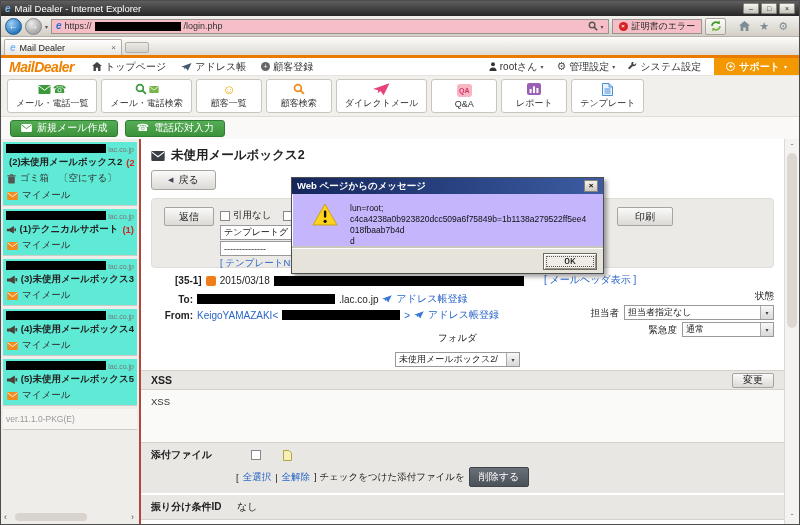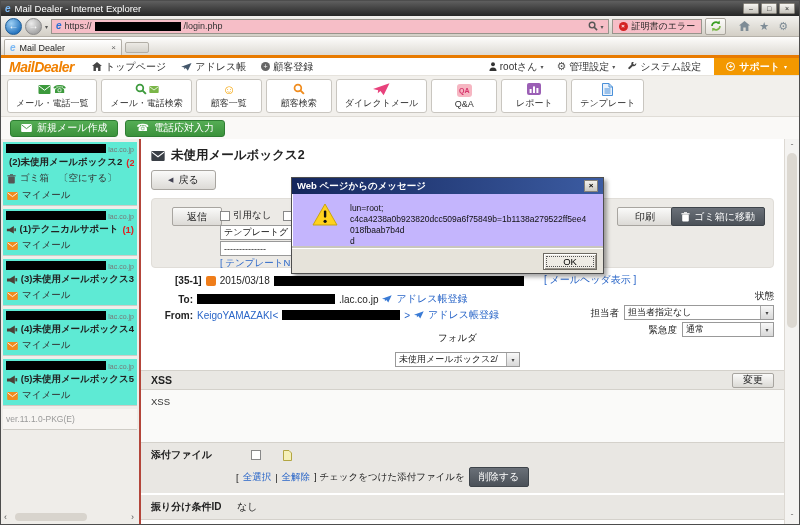--- a/index.html
+++ b/index.html
@@ -106,21 +106,21 @@
   .mheading { display:flex; align-items:center; gap:6px; font-size:12.5px; font-weight:bold; margin:8px 0 6px 10px; }
   .btn { background:linear-gradient(#fafaf9,#dcdad6); border:1px solid #a8a5a0; border-radius:2px;
     font-size:10px; padding:2px 10px; color:#222; display:inline-flex; align-items:center; gap:5px; }
   .backbtn { margin-left:10px; border-radius:3px; padding:2px 16px; }
   .tri { font-size:7px; color:#445; }
   .darkbtn { background:linear-gradient(#6a7078,#4b5158); color:#fff; border:1px solid #3e444a;
     border-radius:2px; font-size:10px; padding:2px 9px; display:inline-flex; align-items:center; gap:4px; }
 
   .rpanel { position:relative; margin:8px 10px 0; height:70px; background:#eceae6;
     border:1px solid #e0ddd8; border-radius:4px; }
-  .reply { position:absolute; left:20px; top:8px; width:50px; height:19px; justify-content:center; }
+  .reply { position:absolute; left:12px; top:8px; width:50px; height:19px; justify-content:center; }
   .quote { position:absolute; left:68px; top:10px; display:flex; gap:12px; align-items:center; font-size:9.5px; }
   .cb { width:10px; height:10px; background:#fff; border:1px solid #888; display:inline-block; flex:0 0 auto; }
   .chk { display:flex; align-items:center; gap:3px; }
   .sel { display:inline-flex; align-items:center; height:15px; background:#fff; border:1px solid #999;
     font-size:9px; padding-left:3px; overflow:hidden; white-space:nowrap; }
   .sel .dd { margin-left:auto; width:13px; height:100%; background:linear-gradient(#f8f8f8,#d8d8d8);
     border-left:1px solid #aaa; display:flex; align-items:center; justify-content:center; font-size:6px; color:#444; flex:0 0 auto; }
   .tsel1 { position:absolute; left:68px; top:26px; width:102px; }
   .tsel2 { position:absolute; left:68px; top:42px; width:102px; }
   .tlink { position:absolute; left:68px; top:58px; color:#2a66c8; font-size:9.5px; white-space:nowrap; }
@@ -160,21 +160,21 @@
     font-weight:bold; display:flex; align-items:center; padding:0 5px; }
   .dlg-x { margin-left:auto; width:14px; height:12px; background:linear-gradient(#f4f2ec,#ccc9bf);
     border:1px solid #86827a; color:#000; font-size:8px; line-height:10px; text-align:center; }
   .dlg-body { display:flex; gap:12px; padding:9px 10px 0 20px; align-items:flex-start; }
   .dlg-msg { font-size:8.5px; line-height:1.3; color:#111; width:238px; word-break:break-all; }
   .dlg-footer { position:absolute; bottom:0; left:0; right:0; height:25px; background:#e6e3da;
     border-top:1px solid #fff; box-shadow:0 -2px 0 #c9c6bc; display:flex; align-items:center;
     justify-content:flex-end; padding:0 6px; }
   .okbtn { width:54px; height:17px; background:#efece5; border:1px solid #6e6a62;
     box-shadow:inset 1px 1px 0 #fff, inset -1px -1px 0 #9a968e; font-size:9.5px;
-    font-family:Liberation Sans, sans-serif; outline:1px dotted #555; outline-offset:-4px; }
+    font-family:Liberation Mono, monospace; outline:1px dotted #555; outline-offset:-4px; }
 </style>
 </head>
 <body>
 
 <div class="window">
 
   <div class="titlebar">
     <span class="iee">e</span>
     <span>Mail Dealer - Internet Explorer</span>
     <div class="winbtns">
@@ -528,28 +528,20 @@
         <span class="sel tsel1">
           <span>テンプレートグ</span>
           <span class="dd">▾</span>
         </span>
         <span class="sel tsel2">
           <span>--------------</span>
           <span class="dd">▾</span>
         </span>
         <span class="tlink">[ テンプレートN</span>
         <span class="btn print">印刷</span>
-        <span class="darkbtn mvtrash">
-          <svg width="9" height="10" viewBox="0 0 9 10" style="color:#fff">
-              <rect x="1.2" y="2.6" width="6.6" height="7" rx="1" fill="currentColor"></rect>
-              <rect x="0.4" y="1.2" width="8.2" height="1.2" fill="currentColor"></rect>
-              <rect x="3" y="0.2" width="3" height="1" fill="currentColor"></rect>
-            </svg>
-          <span>ゴミ箱に移動</span>
-        </span>
       </div>
 
       <div class="meta">
         <div class="mrow m1">
           <b>[35-1]</b>
           <span class="oicon"></span>
           <span>2015/03/18</span>
           <span class="redact" style="width:250px;height:10px"></span>
         </div>
         <div class="mrow m2">

